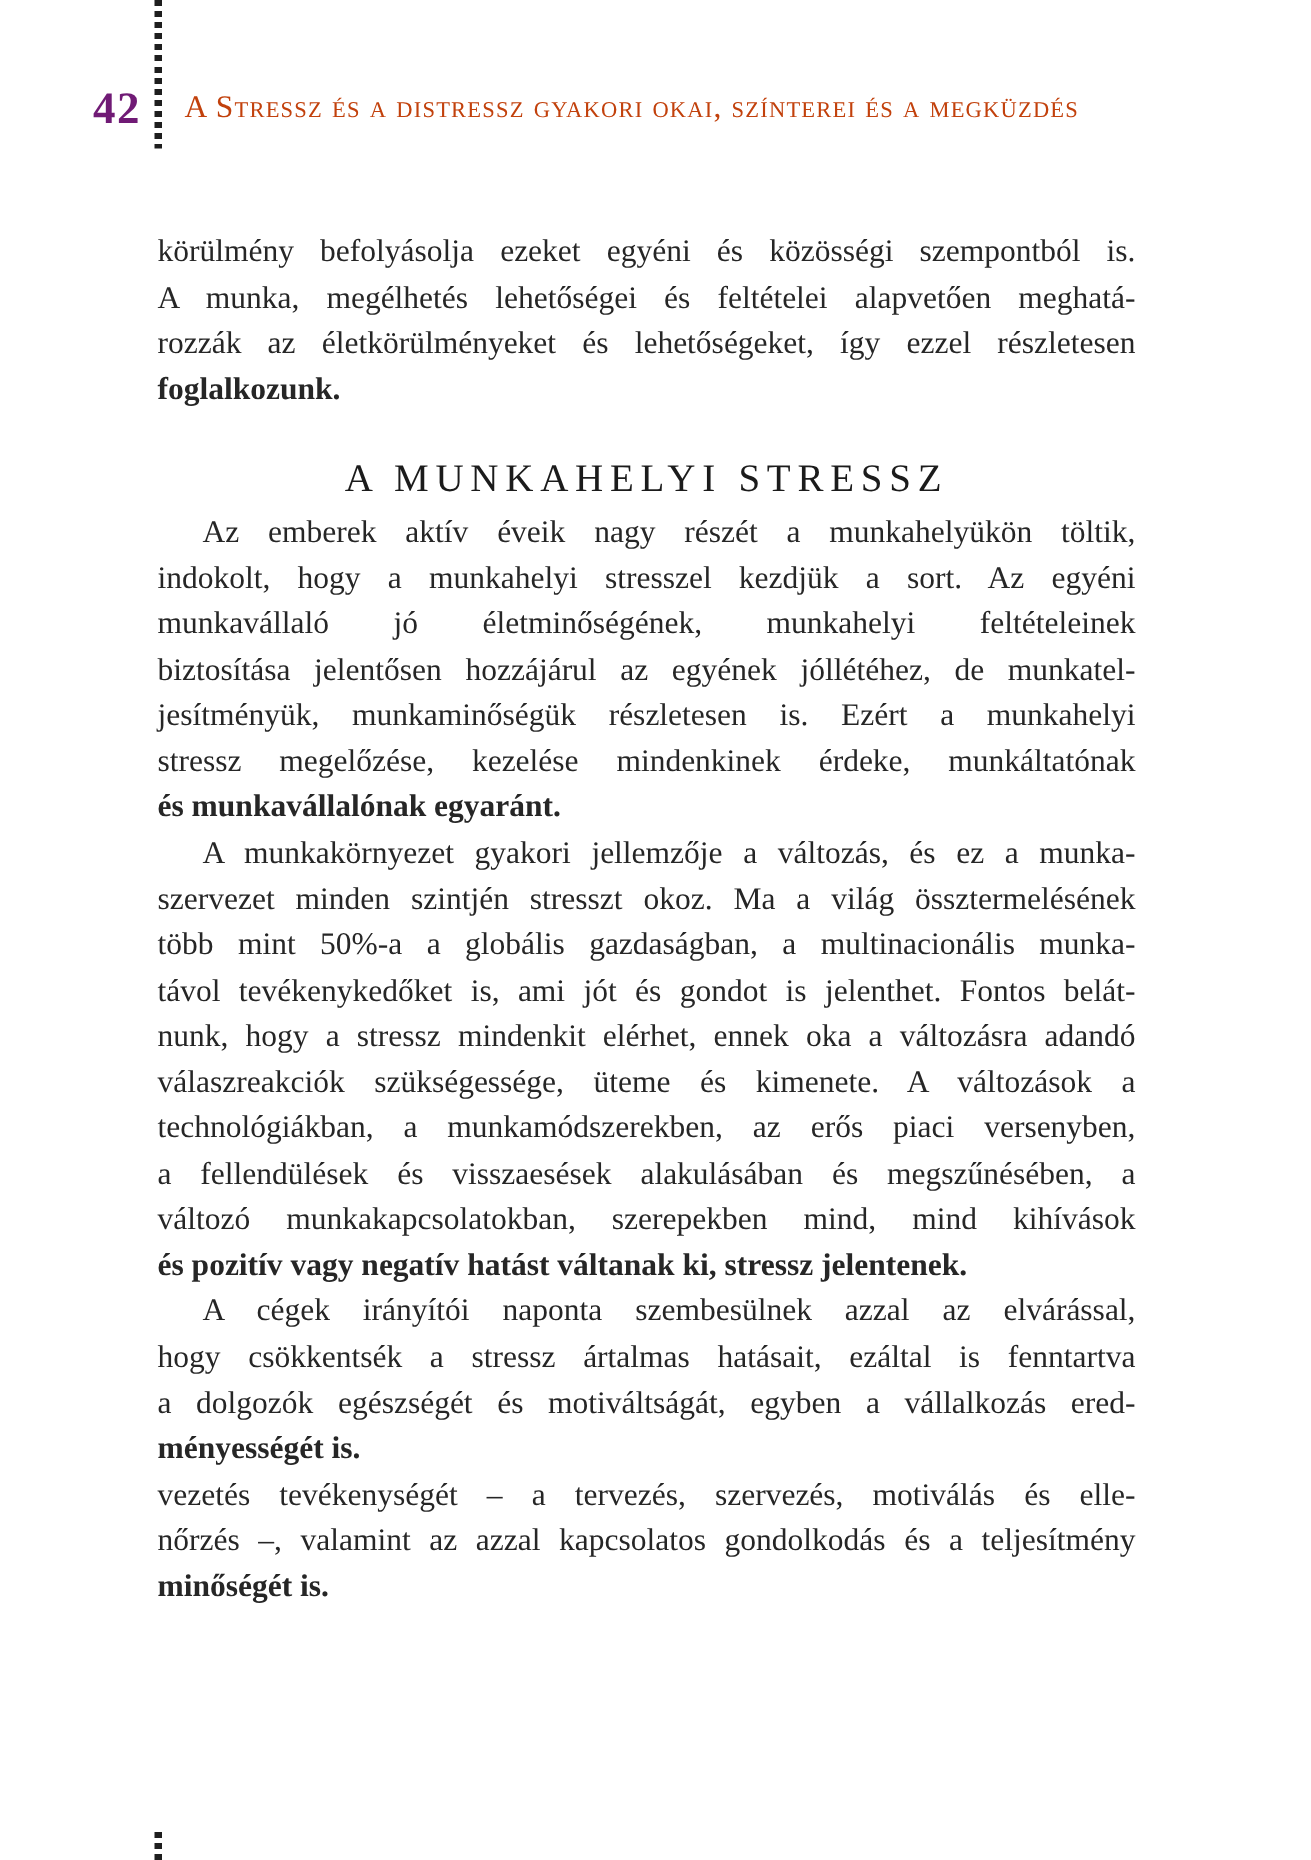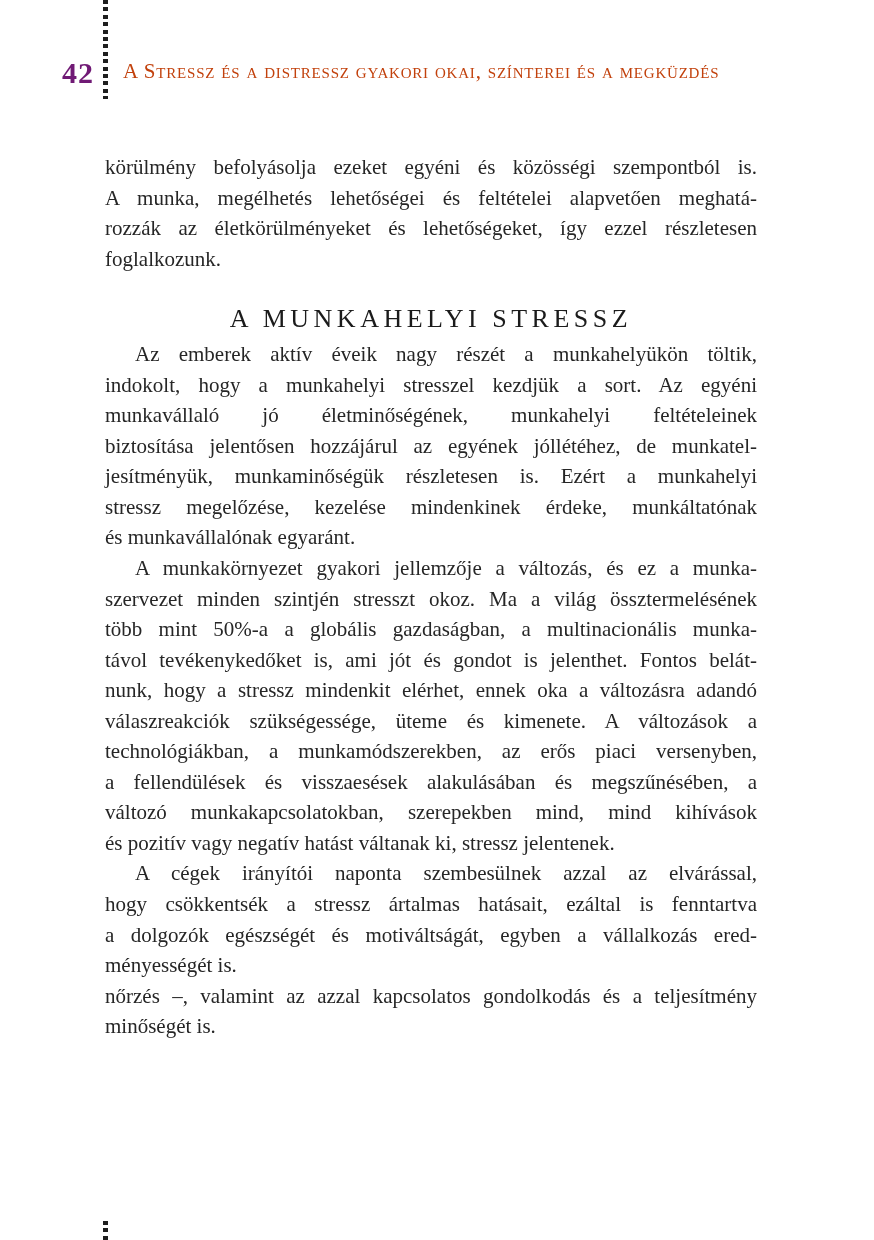--- a/index.html
+++ b/index.html
@@ -51,21 +51,21 @@
     width: 652px;
     font-size: 21px;
     line-height: 30.55px;
     color: #262626;
   }
   .para { margin: 0; }
   .line {
     text-align: justify;
     text-align-last: justify;
   }
-  .line.last { text-align-last: left; }
+  .line.last { text-align-last: left; font-weight: bold; }
   .line.indent { text-indent: 30px; }
   .section-heading {
     margin: 26px 0 2px 0;
     text-align: center;
     font-size: 26px;
     line-height: 37px;
     font-weight: normal;
     letter-spacing: 4.5px;
     color: #1b1b1b;
   }
@@ -107,17 +107,18 @@
         <div class="line">változó munkakapcsolatokban, szerepekben mind, mind kihívások</div>
         <div class="line last">és pozitív vagy negatív hatást váltanak ki, stressz jelentenek.</div>
       </div>
       <div class="para">
         <div class="line indent">A cégek irányítói naponta szembesülnek azzal az elvárással,</div>
         <div class="line">hogy csökkentsék a stressz ártalmas hatásait, ezáltal is fenntartva</div>
         <div class="line">a dolgozók egészségét és motiváltságát, egyben a vállalkozás ered-</div>
         <div class="line last">ményességét is.</div>
       </div>
       <div class="para">
+        <div class="line">vezetés tevékenységét – a tervezés, szervezés, motiválás és elle-</div>
         <div class="line">nőrzés –, valamint az azzal kapcsolatos gondolkodás és a teljesítmény</div>
         <div class="line last">minőségét is.</div>
       </div>
     </main>
 </div>
 
 </body></html>

